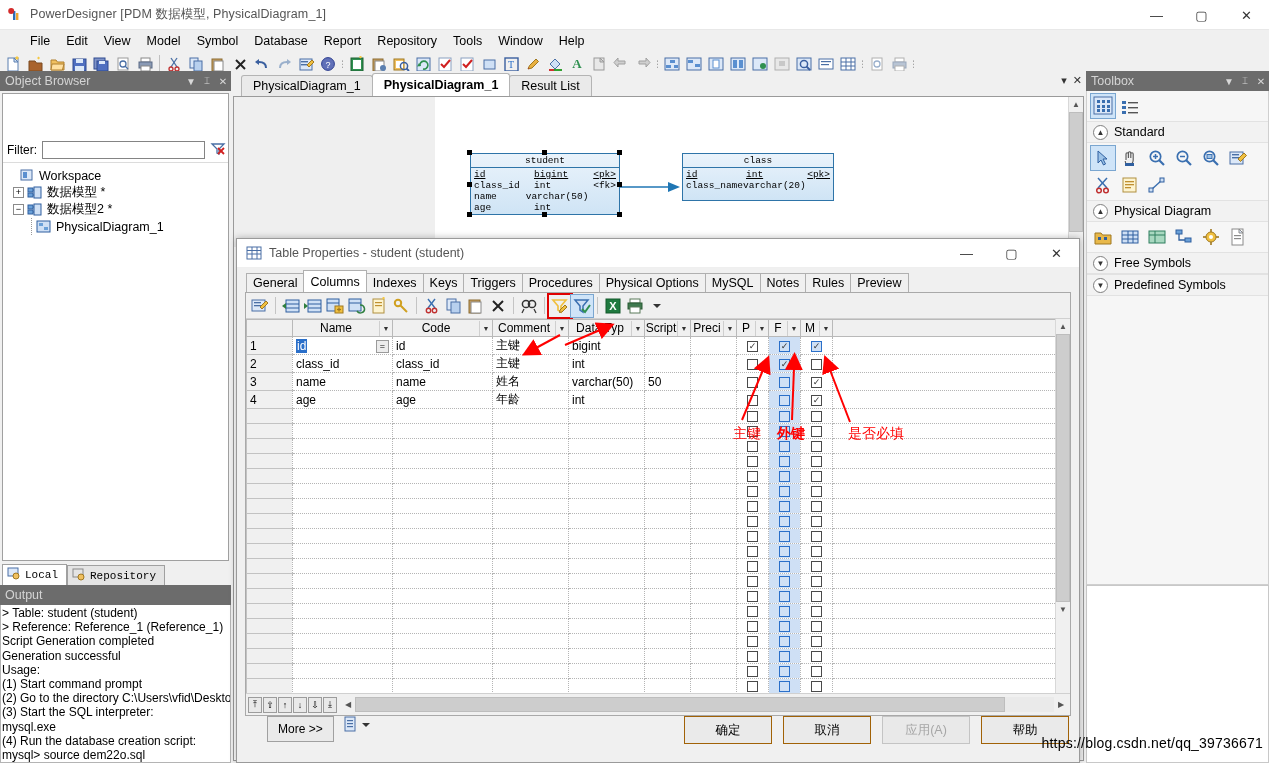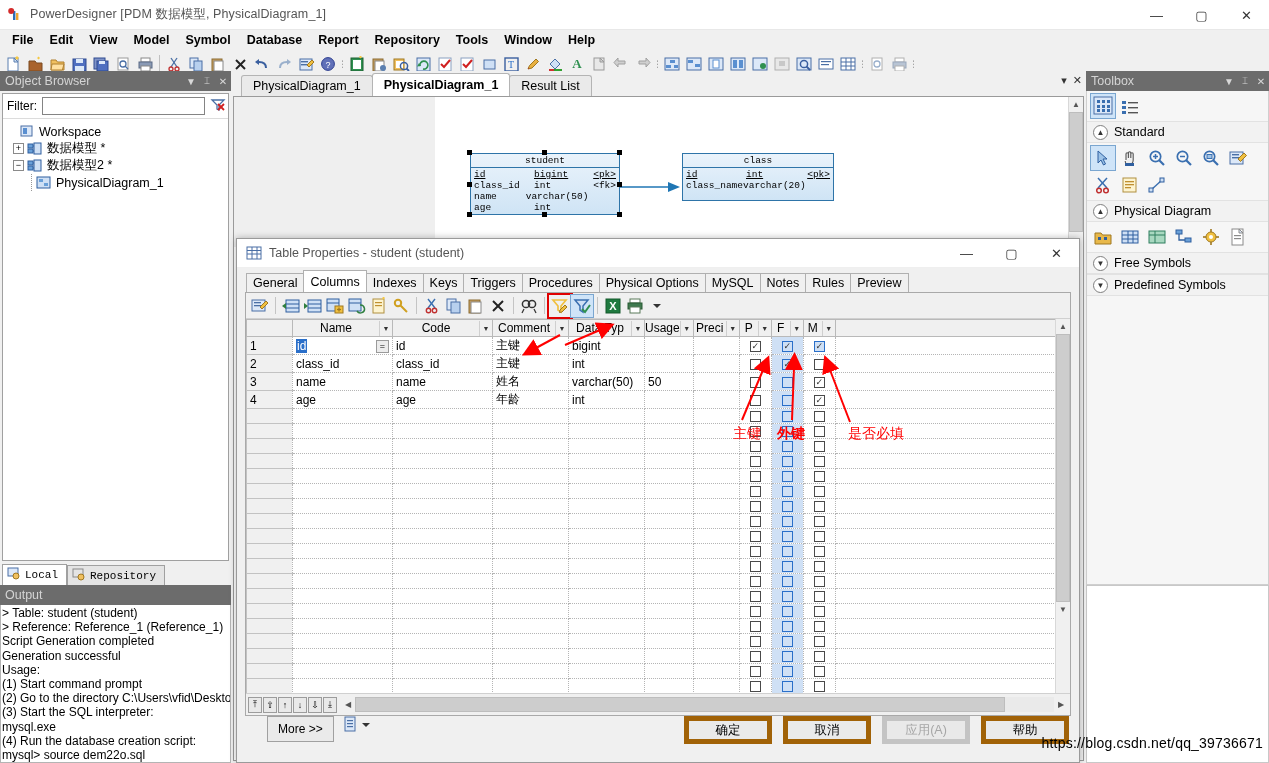--- a/index.html
+++ b/index.html
@@ -21,21 +21,21 @@
   }
   #titlebar .app-icon {
     width:16px;height:16px;margin-left:7px;margin-right:7px;position:relative;flex:none;
   }
   #titlebar .title-text { color:#555; font-size:12.5px; letter-spacing:.1px;}
   .winbtns { position:absolute; right:0; top:0; height:30px; display:flex; }
   .winbtn { width:45px;height:30px;display:flex;align-items:center;justify-content:center;
             color:#333;font-size:13px; }
 
   
-  #menubar { height:22px; background:#f0f0f0; display:flex; padding-left:4px;font-weight:bold; }
+  #menubar { height:22px; background:#f0f0f0; display:flex; align-items:center; padding-left:22px; }
   #menubar .mi { padding:3px 8px; font-size:12.5px; color:#000; }
 
   
   #toolbar {
     height:25px; background:#f0f0f0; display:flex; align-items:center;
     border-bottom:1px solid #d5d5d5; padding-left:2px; gap:0px;
   }
   .tb-ico { width:22px;height:22px;display:flex;align-items:center;justify-content:center;position:relative;}
   .tb-sep { width:1px;height:18px;background:#c0c0c0;margin:0 3px; }
   .tb-grip { width:7px;height:18px;display:flex;align-items:center;justify-content:center;color:#888;font-size:9px;}
@@ -47,21 +47,21 @@
   
   #browser { position:absolute; left:0; top:0; width:231px; bottom:178px; background:#f0f0f0;
              display:flex; flex-direction:column; }
   .panel-head { height:20px; background:#6c6c6c; color:#d4d4d4; display:flex; align-items:center;
                 padding-left:5px; font-size:12.5px; }
   .panel-head .ph-title{flex:1;}
   .panel-head .ph-btn{ width:16px;height:18px;display:flex;align-items:center;justify-content:center;
                        color:#d8d8d8;font-size:10px;}
   .browser-inner{ flex:1; margin:2px; background:#fff; border:1px solid #a0a0a0; display:flex; flex-direction:column;}
   .filter-row{ display:flex; align-items:center; height:25px; padding:3px 4px; gap:5px;
-               border-bottom:1px solid #dcdcdc;}
+               border-bottom:1px solid #dcdcdc;margin-top:44px;}
   .filter-row label{font-size:12px;color:#000;}
   .filter-row input{ flex:1; height:18px; border:1px solid #848484; font-size:12px; padding:0 3px;
                      font-family:"Liberation Sans",sans-serif; outline:none;}
   .tree{ flex:1; padding:4px 0 0 2px; font-size:12px; overflow:hidden;}
   .tnode{ display:flex; align-items:center; height:17px; white-space:nowrap;}
   .t-exp{ width:11px;height:11px;border:1px solid #8a8a8a;background:#fff;margin-right:3px;
           display:flex;align-items:center;justify-content:center;font-size:9px;line-height:1;color:#000;flex:none;}
   .t-spacer{ width:11px; margin-right:3px; flex:none;}
   .t-ico{ width:16px;height:15px;margin-right:4px;position:relative;flex:none;}
   .t-lbl{ font-size:12.5px; color:#000;}
@@ -177,21 +177,21 @@
   .hscroll{ flex:1; height:15px; background:#f0f0f0; display:flex; align-items:center; margin-left:3px;}
   .hs-arrow{width:14px;text-align:center;font-size:8px;color:#555;}
   .hs-track{flex:1;height:15px;background:#eaeaea;position:relative;}
   .hs-thumb{position:absolute;left:0;top:0;height:15px;width:93%;background:#cdcdcd;border:1px solid #bdbdbd;}
 
   .dlg-foot{ height:46px; display:flex; align-items:flex-start; padding:0 10px; position:relative;margin-left:20px;}
   .btn-more{ height:26px; min-width:66px; padding:0 10px; border:1px solid #a0a0a0; background:#eaeaea;
              font-size:12px; display:flex;align-items:center;justify-content:center;}
   .foot-icon{ margin-left:9px; display:flex;align-items:center;gap:4px;}
   .dlg-actions{ position:absolute; right:10px; display:flex; gap:11px;}
-  .dbtn{ width:88px;height:28px;border:5px solid #a16207;background:#eaeaea;font-size:12.5px;
+  .dbtn{ width:88px;height:28px;border:1px solid #a16207;background:#eaeaea;font-size:12.5px;
          display:flex;align-items:center;justify-content:center;}
   .dbtn.disabled{ color:#a6a6a6; background:#e9e9e9; border-color:#c4c4c4;}
 
   
   .anno-label{ position:absolute; color:#ff0000; font-size:14px; z-index:70; white-space:nowrap;
                font-family:"DejaVu Sans", sans-serif;}
   #anno-svg{ position:absolute; left:0; top:0; width:1269px; height:763px; z-index:65; pointer-events:none;}
 
   
   #watermark{ position:absolute; right:6px; bottom:12px; color:#000000; font-size:14px; z-index:80;
@@ -1091,21 +1091,21 @@
                 </div>
               </th>
             <th>
                 <div class="thin">
                   <span class="thlbl">Data Typ</span>
                   <span class="thdrop">▼</span>
                 </div>
               </th>
             <th>
                 <div class="thin">
-                  <span class="thlbl">Usage</span>
+                  <span class="thlbl">Script</span>
                   <span class="thdrop">▼</span>
                 </div>
               </th>
             <th>
                 <div class="thin">
                   <span class="thlbl">Preci</span>
                   <span class="thdrop">▼</span>
                 </div>
               </th>
             <th>

